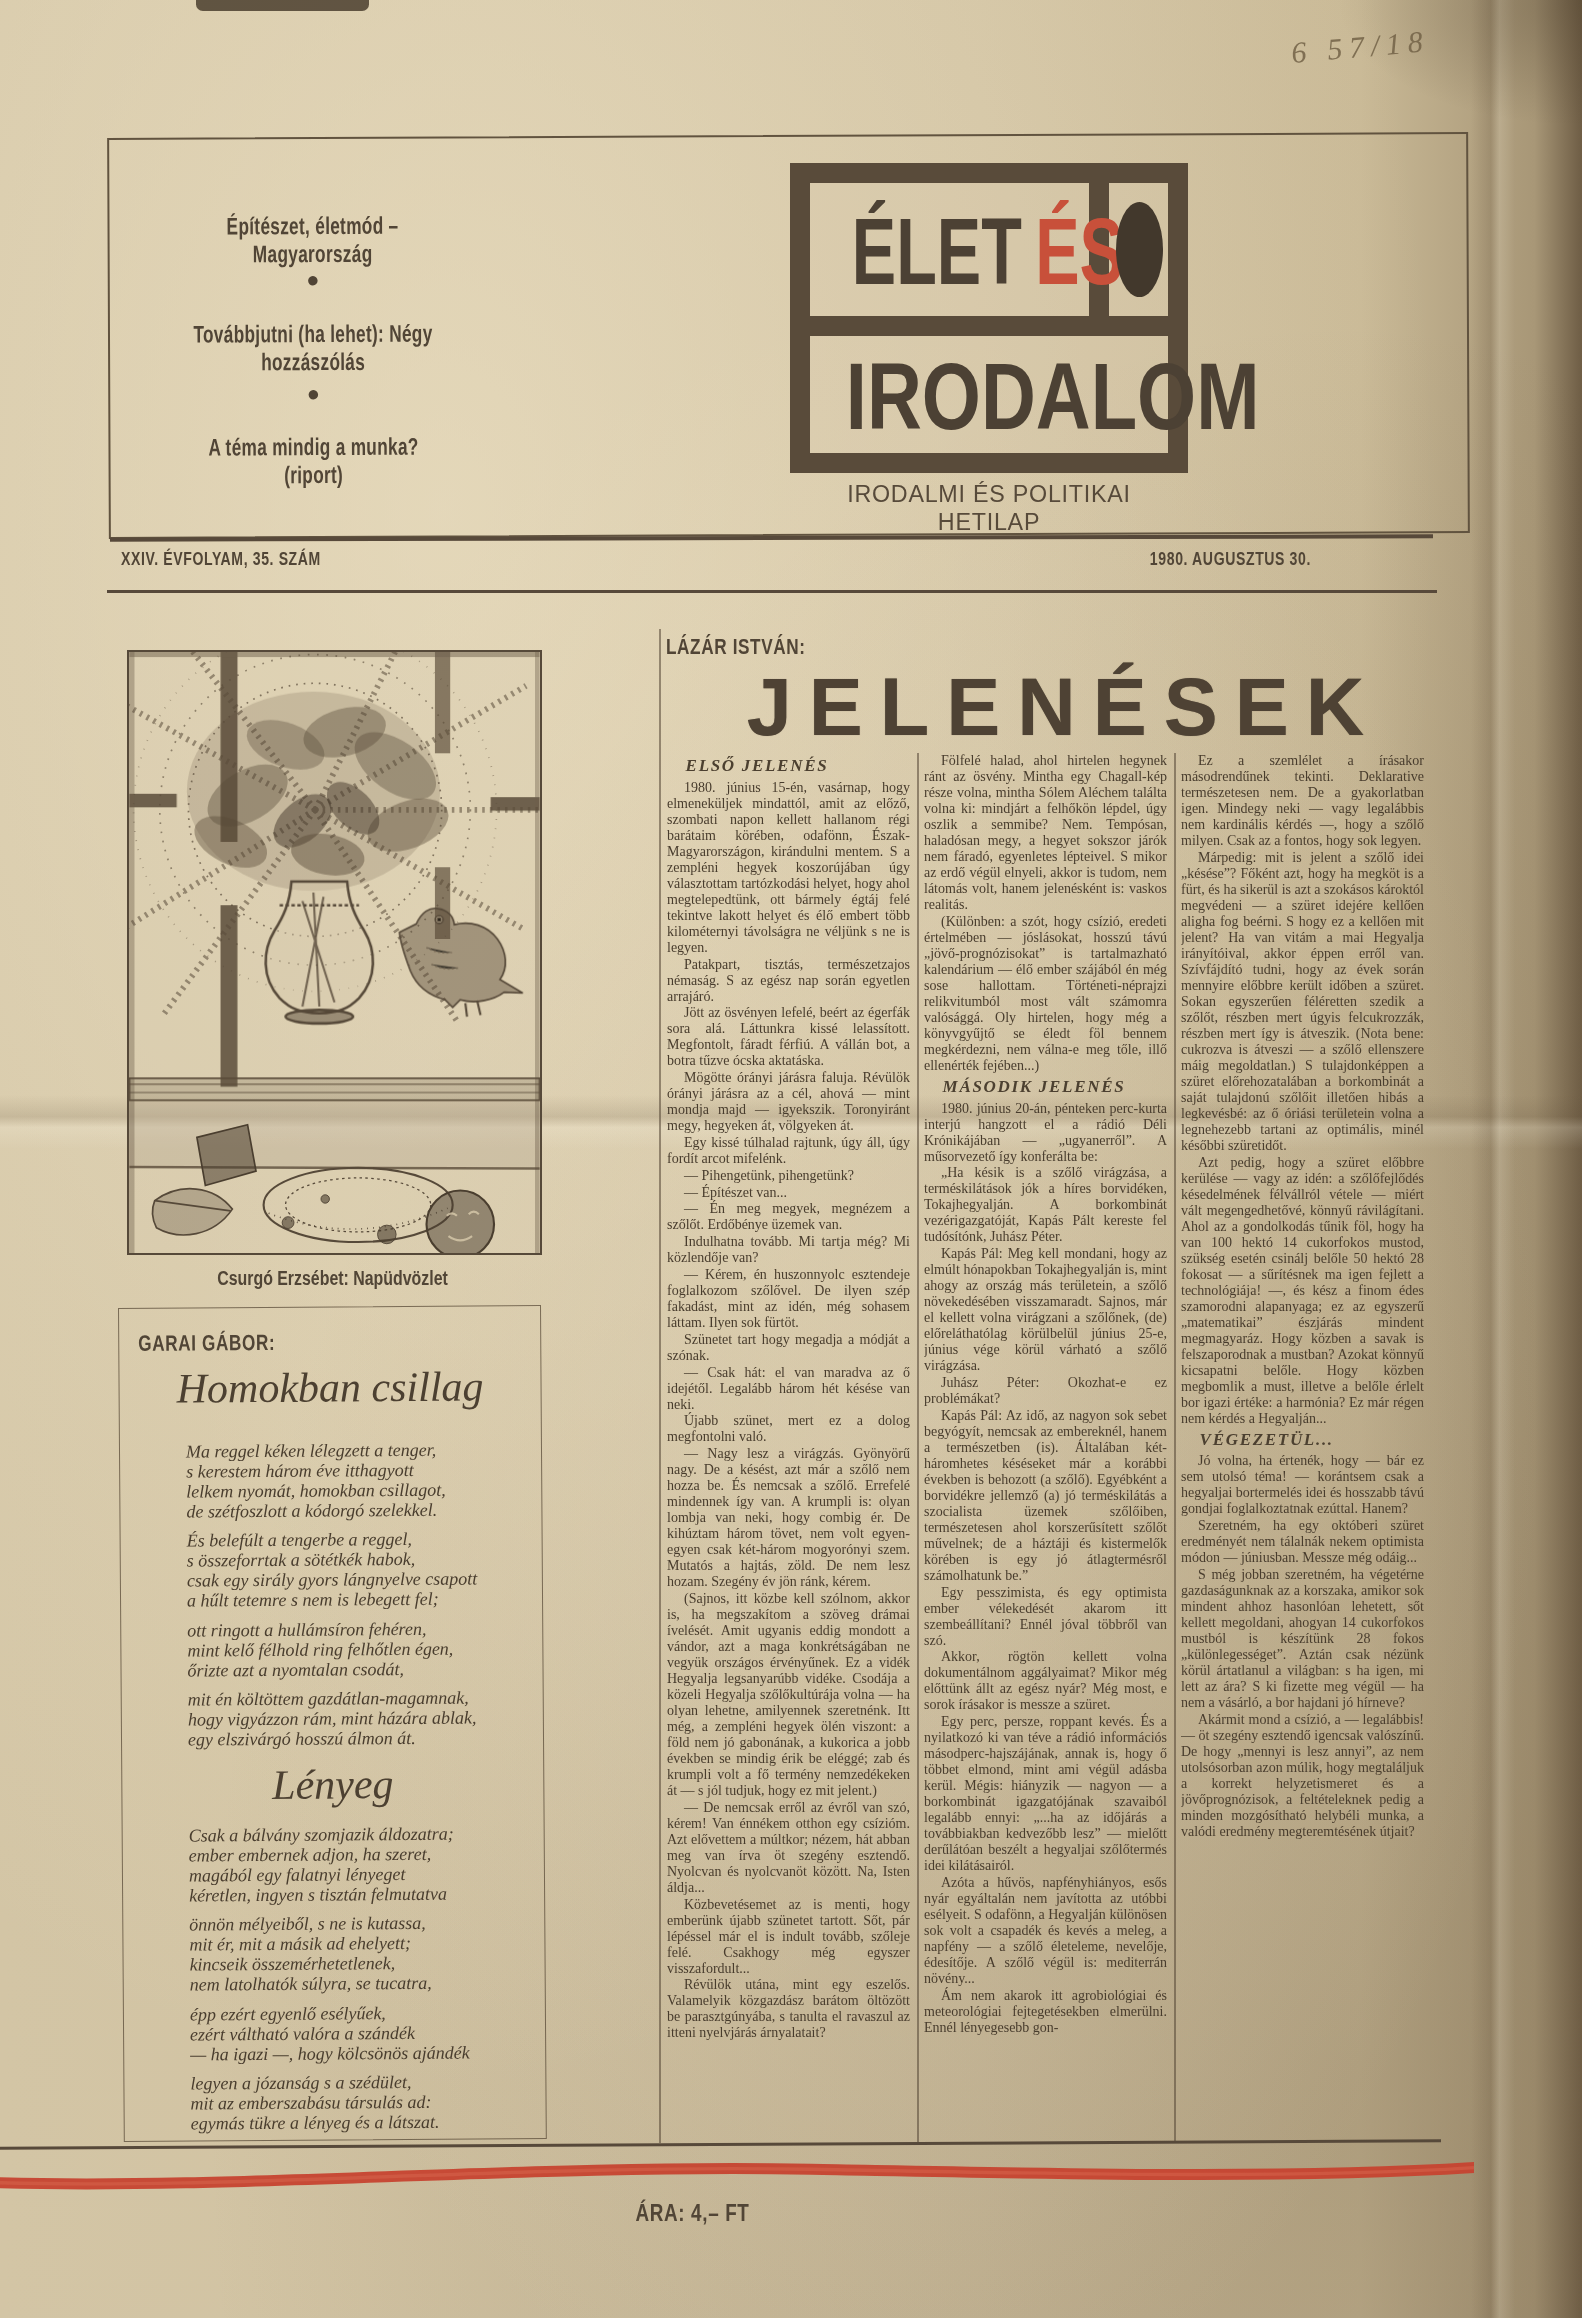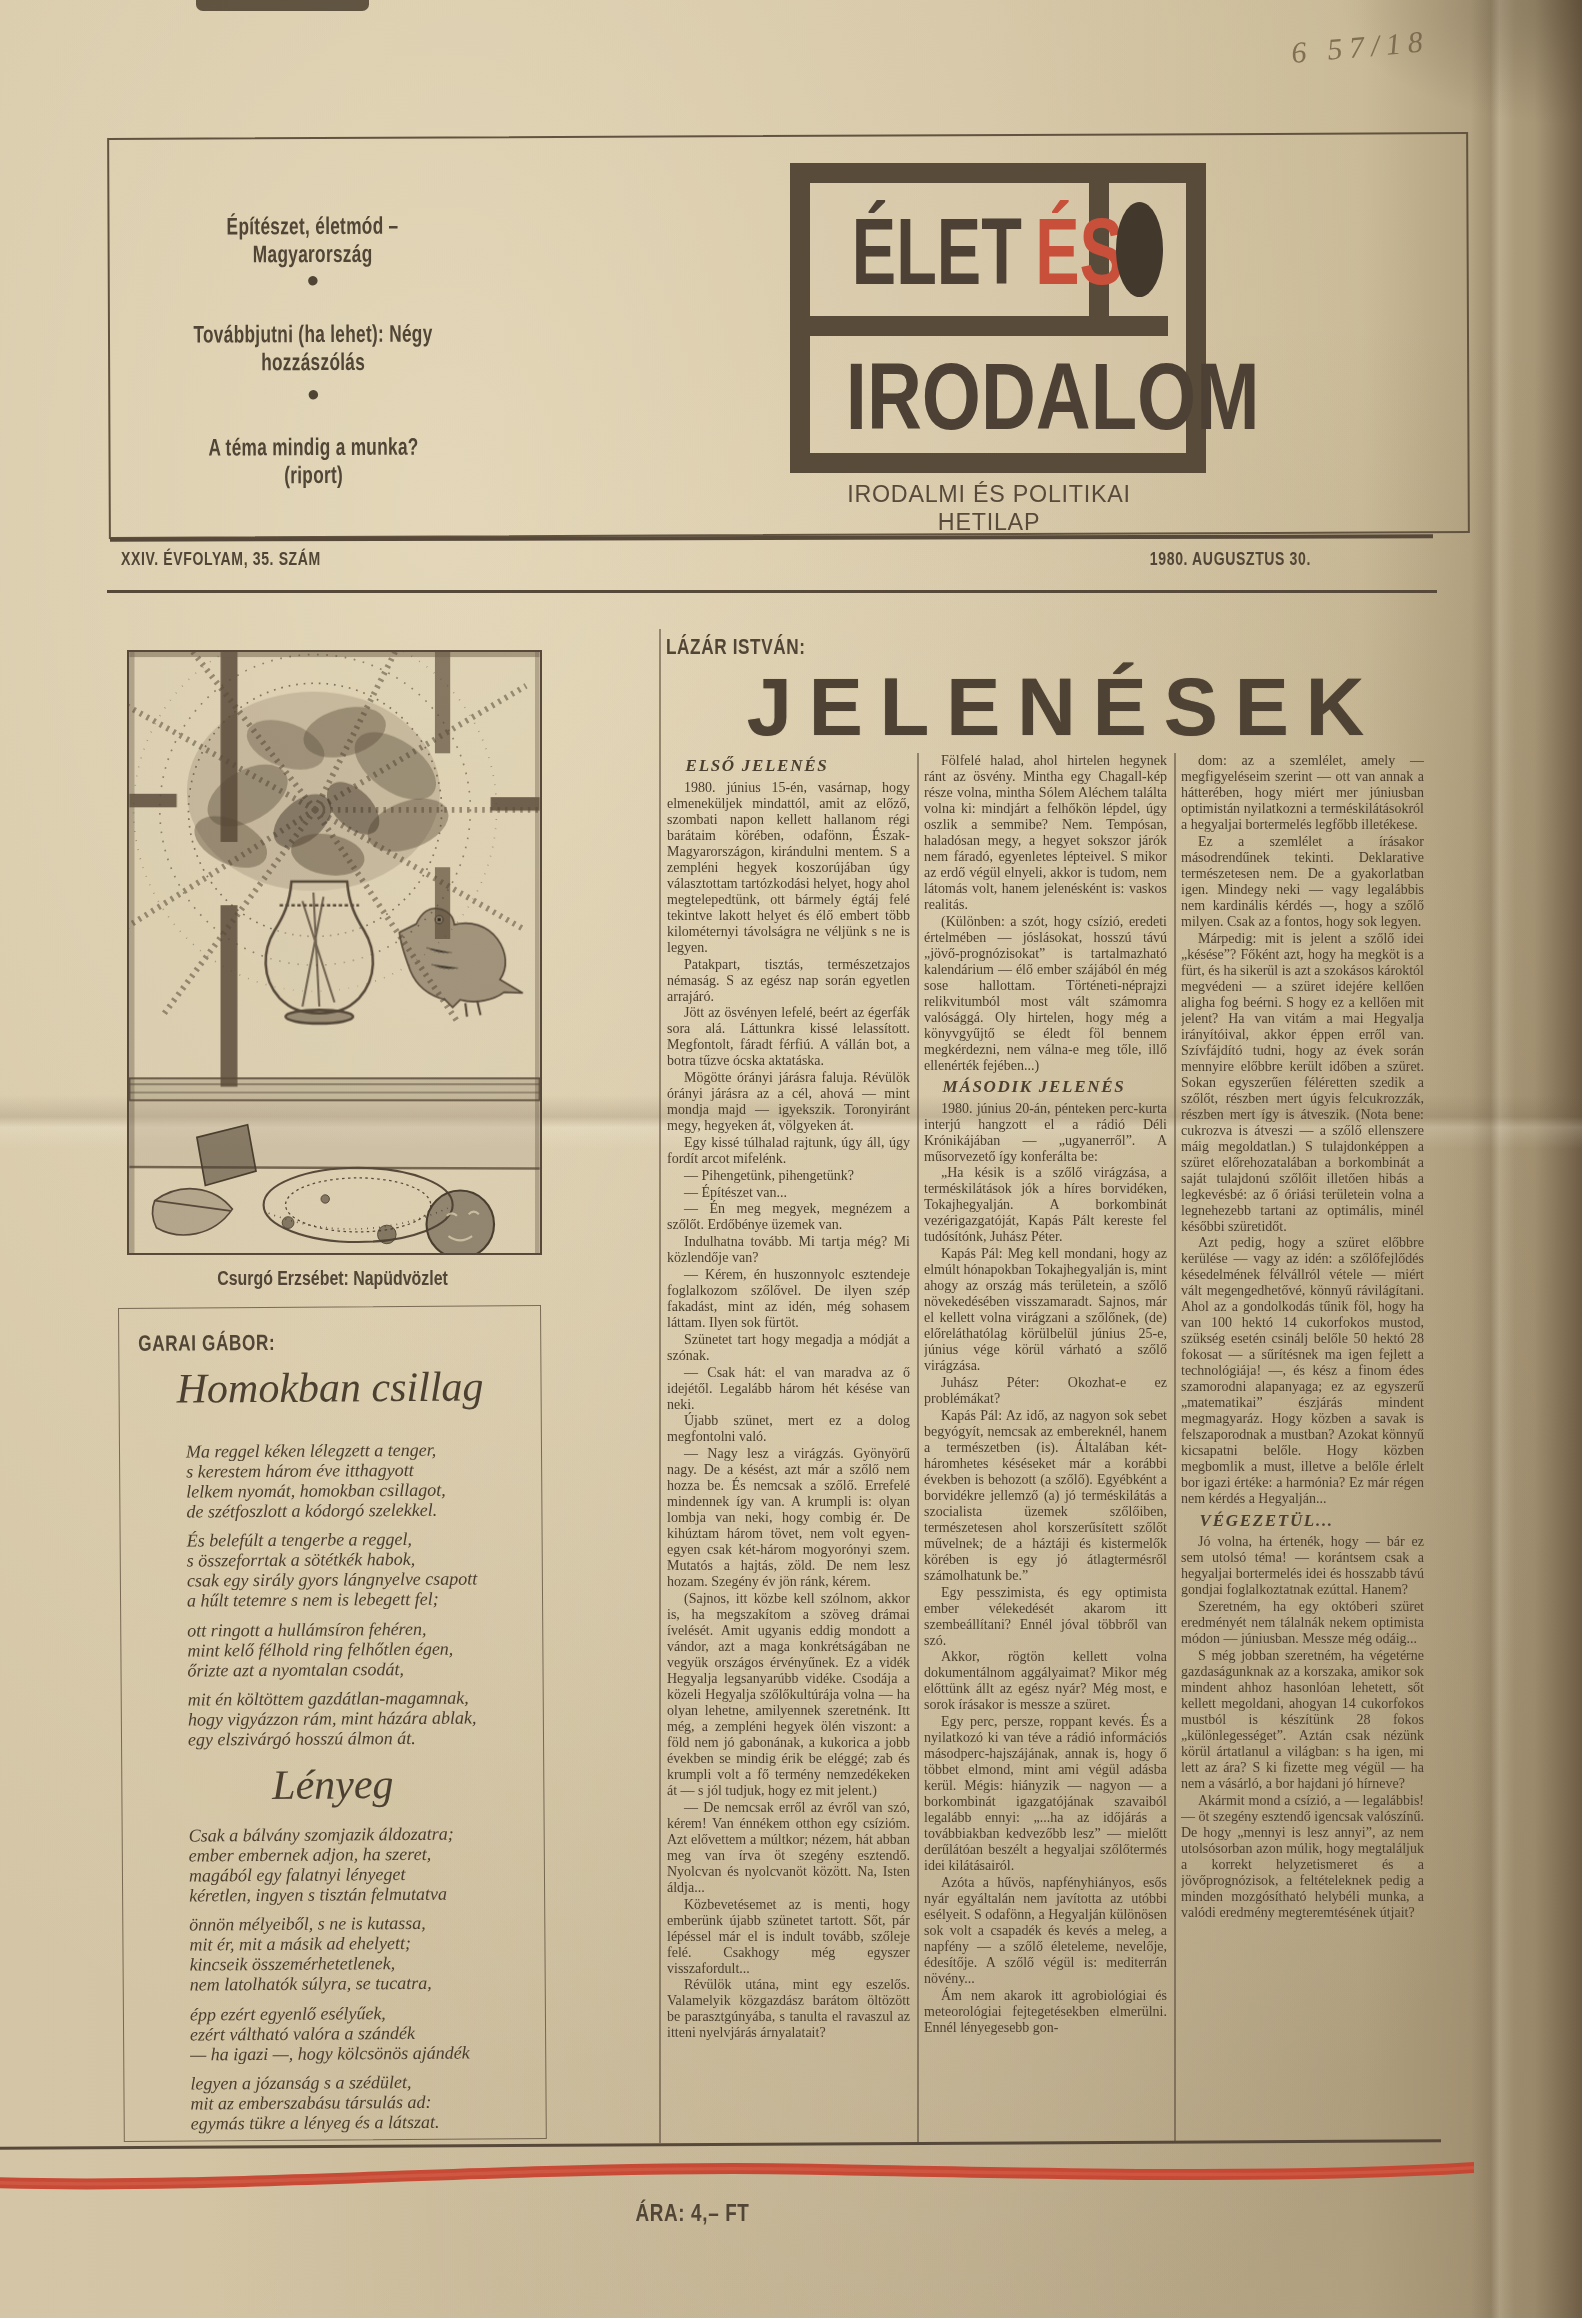--- a/index.html
+++ b/index.html
@@ -27,21 +27,21 @@
   
   .sansb{font-family:"Liberation Sans",sans-serif;font-weight:bold;color:#51453​6;color:#514536;}
   .condL{transform-origin:left center;}
   .condC{transform-origin:center center;}
   .rule{background:#57493a;}
   
   #teaserbox{left:108px;top:135px;width:1357px;height:397px;border:2.5px solid #61533f;transform:rotate(-0.25deg);}
   .tline{left:17px;width:372px;text-align:center;font-size:24px;letter-spacing:0.4px;transform:scaleX(0.72);}
   .tbullet{left:17px;width:372px;text-align:center;font-size:22px;color:#50443​5;color:#504435;}
   
-  #logobox{left:790px;top:163px;width:358px;height:270px;border:20px solid #594b3a;background:rgba(214,201,172,0.25);padding-left:18px;}
+  #logobox{left:790px;top:163px;width:358px;height:270px;border:20px solid #594b3a;background:rgba(214,201,172,0.25);}
   #logobox .hbar{left:0;top:133px;width:358px;height:20px;background:#594b3a;}
   #logobox .vbar{left:279px;top:0;width:20px;height:133px;background:#594b3a;}
   .logoline{font-family:"Liberation Sans",sans-serif;font-weight:bold;color:#4c4134;white-space:nowrap;}
   #subtitle{left:788px;top:480px;width:402px;text-align:center;font-size:24.5px;font-weight:500;
     font-family:"Liberation Sans",sans-serif;color:#574a3a;letter-spacing:0.8px;transform:scaleX(0.95);}
   
   .issue{font-size:18px;letter-spacing:0.8px;}
   
   #headline{left:699px;top:661px;width:730px;text-align:center;font-size:81px;font-weight:800;
     letter-spacing:17px;color:#4e4234;font-family:"Liberation Sans",sans-serif;
@@ -263,21 +263,20 @@
     <p class="bp">Juhász Péter: Okozhat-e ez problémákat?</p>
     <p class="bp">Kapás Pál: Az idő, az nagyon sok sebet begyógyít, nemcsak az embereknél, hanem a természetben (is). Általában két-háromhetes késéseket már a korábbi években is behozott (a szőlő). Egyébként a borvidékre jellemző (a) jó terméskilátás a szocialista üzemek szőlőiben, természetesen ahol korszerűsített szőlőt művelnek; de a háztáji és kistermelők körében is egy jó átlagtermésről számolhatunk be.”</p>
     <p class="bp">Egy pesszimista, és egy optimista ember vélekedését akarom itt szembeállítani? Ennél jóval többről van szó.</p>
     <p class="bp">Akkor, rögtön kellett volna dokumentálnom aggályaimat? Mikor még előttünk állt az egész nyár? Még most, e sorok írásakor is messze a szüret.</p>
     <p class="bp">Egy perc, persze, roppant kevés. És a nyilatkozó ki van téve a rádió információs másodperc-hajszájának, annak is, hogy ő többet elmond, mint ami végül adásba kerül. Mégis: hiányzik — nagyon — a borkombinát igazgatójának szavaiból legalább ennyi: „...ha az időjárás a továbbiakban kedvezőbb lesz” — mielőtt derűlátóan beszélt a hegyaljai szőlőtermés idei kilátásairól.</p>
     <p class="bp">Azóta a hűvös, napfényhiányos, esős nyár egyáltalán nem javította az utóbbi esélyeit. S odafönn, a Hegyalján különösen sok volt a csapadék és kevés a meleg, a napfény — a szőlő életeleme, nevelője, édesítője. A szőlő végül is: mediterrán növény...</p>
     <p class="bp">Ám nem akarok itt agrobiológiai és meteorológiai fejtegetésekben elmerülni. Ennél lényegesebb gon-</p>
   </div>
 
   <div class="abs col" style="left:1181px;">
-    <p class="bp">dom: az a szemlélet, amely — megfigyeléseim szerint — ott van annak a hátterében, hogy miért mer júniusban optimistán nyilatkozni a terméskilátásokról a hegyaljai bortermelés legfőbb illetékese.</p>
     <p class="bp">Ez a szemlélet a írásakor másodrendűnek tekinti. Deklarative természetesen nem. De a gyakorlatban igen. Mindegy neki — vagy legalábbis nem kardinális kérdés —, hogy a szőlő milyen. Csak az a fontos, hogy sok legyen.</p>
     <p class="bp">Márpedig: mit is jelent a szőlő idei „késése”? Főként azt, hogy ha megköt is a fürt, és ha sikerül is azt a szokásos károktól megvédeni — a szüret idejére kellően aligha fog beérni. S hogy ez a kellően mit jelent? Ha van vitám a mai Hegyalja irányítóival, akkor éppen erről van. Szívfájdító tudni, hogy az évek során mennyire előbbre került időben a szüret. Sokan egyszerűen féléretten szedik a szőlőt, részben mert úgyis felcukrozzák, részben mert így is átveszik. (Nota bene: cukrozva is átveszi — a szőlő ellenszere máig megoldatlan.) S tulajdonképpen a szüret előrehozatalában a borkombinát a saját tulajdonú szőlőit illetően hibás a legkevésbé: az ő óriási területein volna a legnehezebb tartani az optimális, minél későbbi szüretidőt.</p>
     <p class="bp">Azt pedig, hogy a szüret előbbre kerülése — vagy az idén: a szőlőfejlődés késedelmének félvállról vétele — miért vált megengedhetővé, könnyű rávilágítani. Ahol az a gondolkodás tűnik föl, hogy ha van 100 hektó 14 cukorfokos mustod, szükség esetén csinálj belőle 50 hektó 28 fokosat — a sűrítésnek ma igen fejlett a technológiája! —, és kész a finom édes szamorodni alapanyaga; ez az egyszerű „matematikai” észjárás mindent megmagyaráz. Hogy közben a savak is felszaporodnak a mustban? Azokat könnyű kicsapatni belőle. Hogy közben megbomlik a must, illetve a belőle érlelt bor igazi értéke: a harmónia? Ez már régen nem kérdés a Hegyalján...</p>
     <h4 class="subh">VÉGEZETÜL...</h4>
     <p class="bp">Jó volna, ha értenék, hogy — bár ez sem utolsó téma! — korántsem csak a hegyaljai bortermelés idei és hosszabb távú gondjai foglalkoztatnak ezúttal. Hanem?</p>
     <p class="bp">Szeretném, ha egy októberi szüret eredményét nem tálalnák nekem optimista módon — júniusban. Messze még odáig...</p>
     <p class="bp">S még jobban szeretném, ha végetérne gazdaságunknak az a korszaka, amikor sok mindent ahhoz hasonlóan lehetett, sőt kellett megoldani, ahogyan 14 cukorfokos mustból is készítünk 28 fokos „különlegességet”. Aztán csak nézünk körül ártatlanul a világban: s ha igen, mi lett az ára? S ki fizette meg végül — ha nem a vásárló, a bor hajdani jó hírneve?</p>
     <p class="bp">Akármit mond a csízió, a — legalábbis! — öt szegény esztendő igencsak valószínű. De hogy „mennyi is lesz annyi”, az nem utolsósorban azon múlik, hogy megtaláljuk a korrekt helyzetismeret és a jövőprognózisok, a feltételeknek pedig a minden mozgósítható helybéli munka, a valódi eredmény megteremtésének útjait?</p>
   </div>
 

